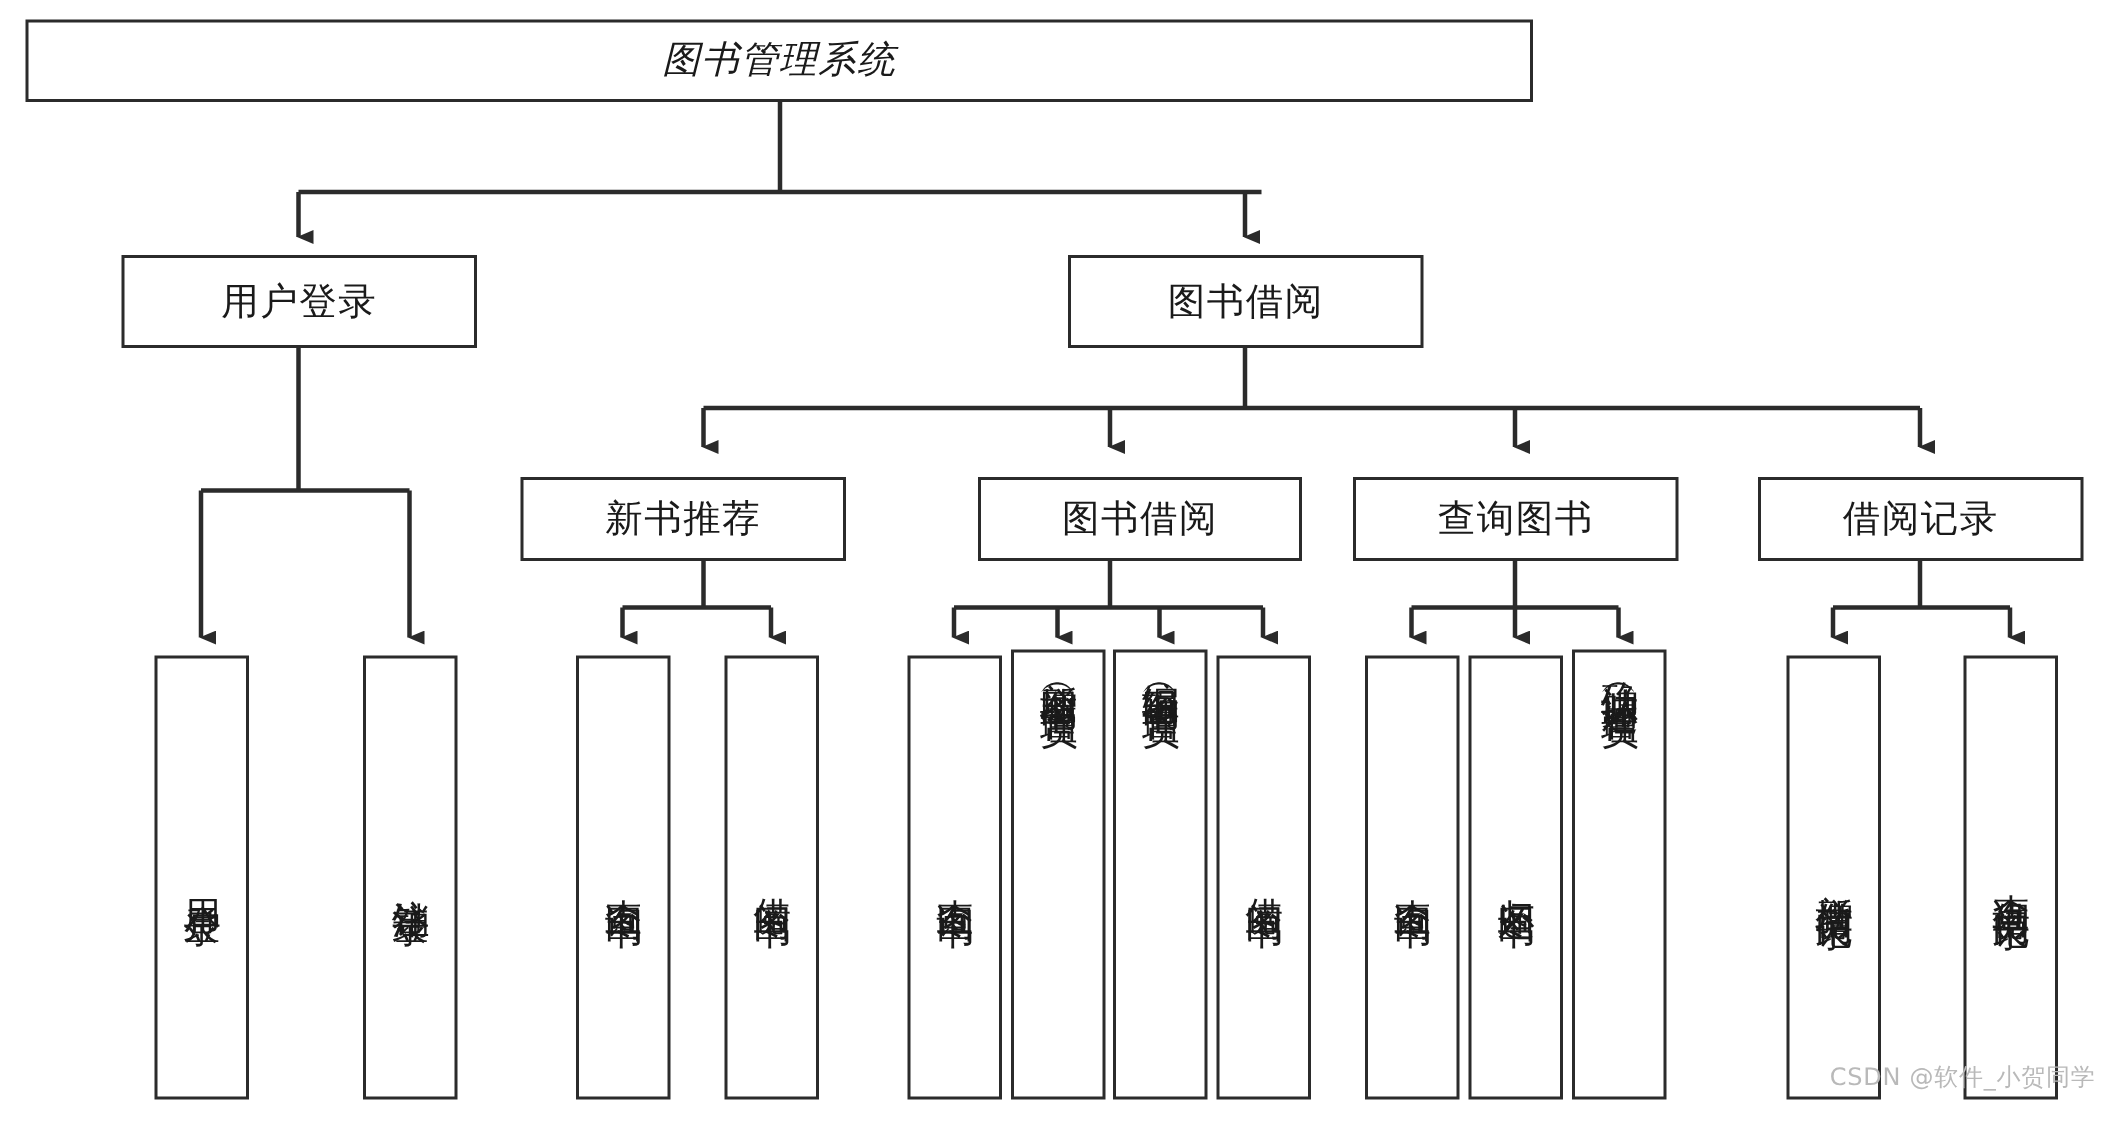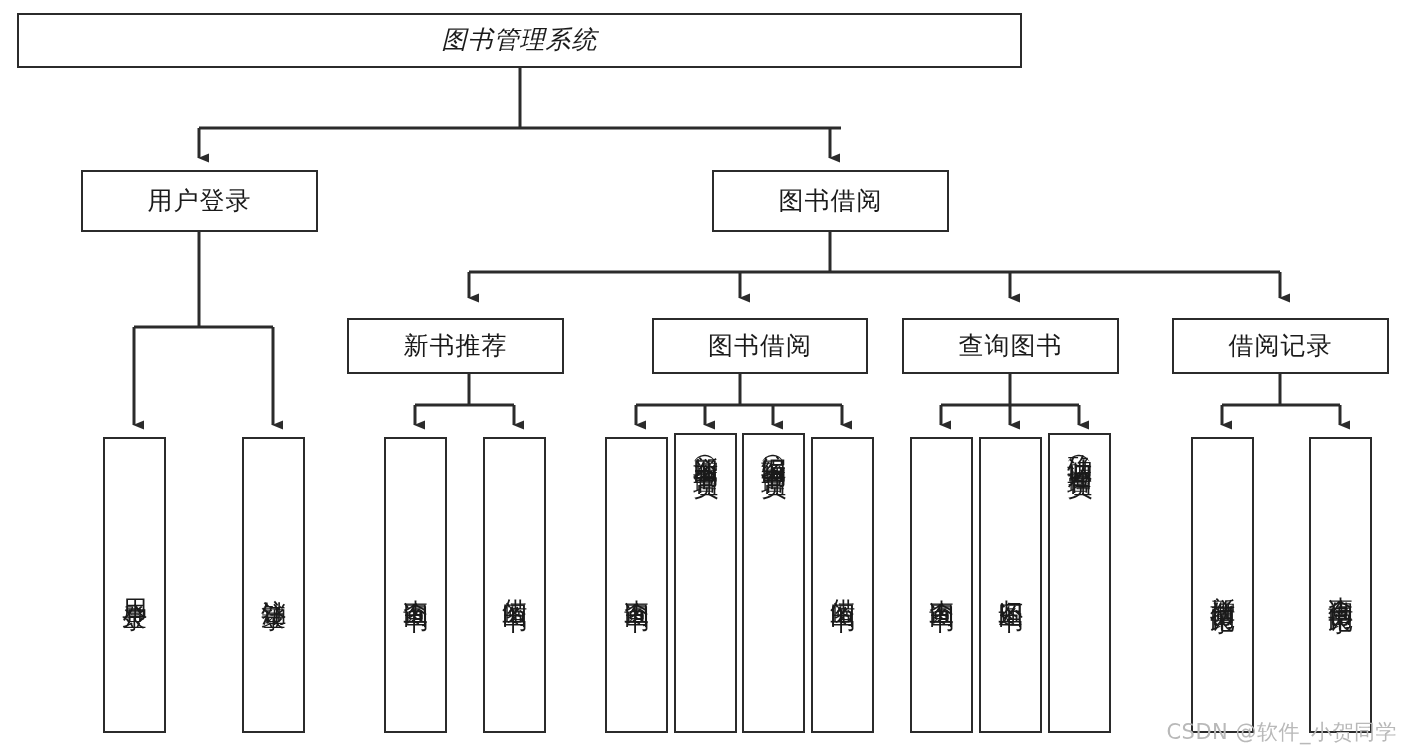--- a/index.html
+++ b/index.html
@@ -66,22 +66,22 @@
     position: absolute;
     left: 0;
     top: 0;
     width: 1405px;
     height: 747px;
     pointer-events: none;
   }
   .watermark {
     position: absolute;
     right: 8px;
-    bottom: 1px;
-    font-size: 21px;
+    bottom: 18px;
+    font-size: 16px;
     color: #b9b9b9;
     letter-spacing: 0.5px;
     font-family: "DejaVu Sans", "Liberation Sans", sans-serif;
     white-space: nowrap;
   }
 </style>
 </head>
 <body>
 
 <div id="canvas">

